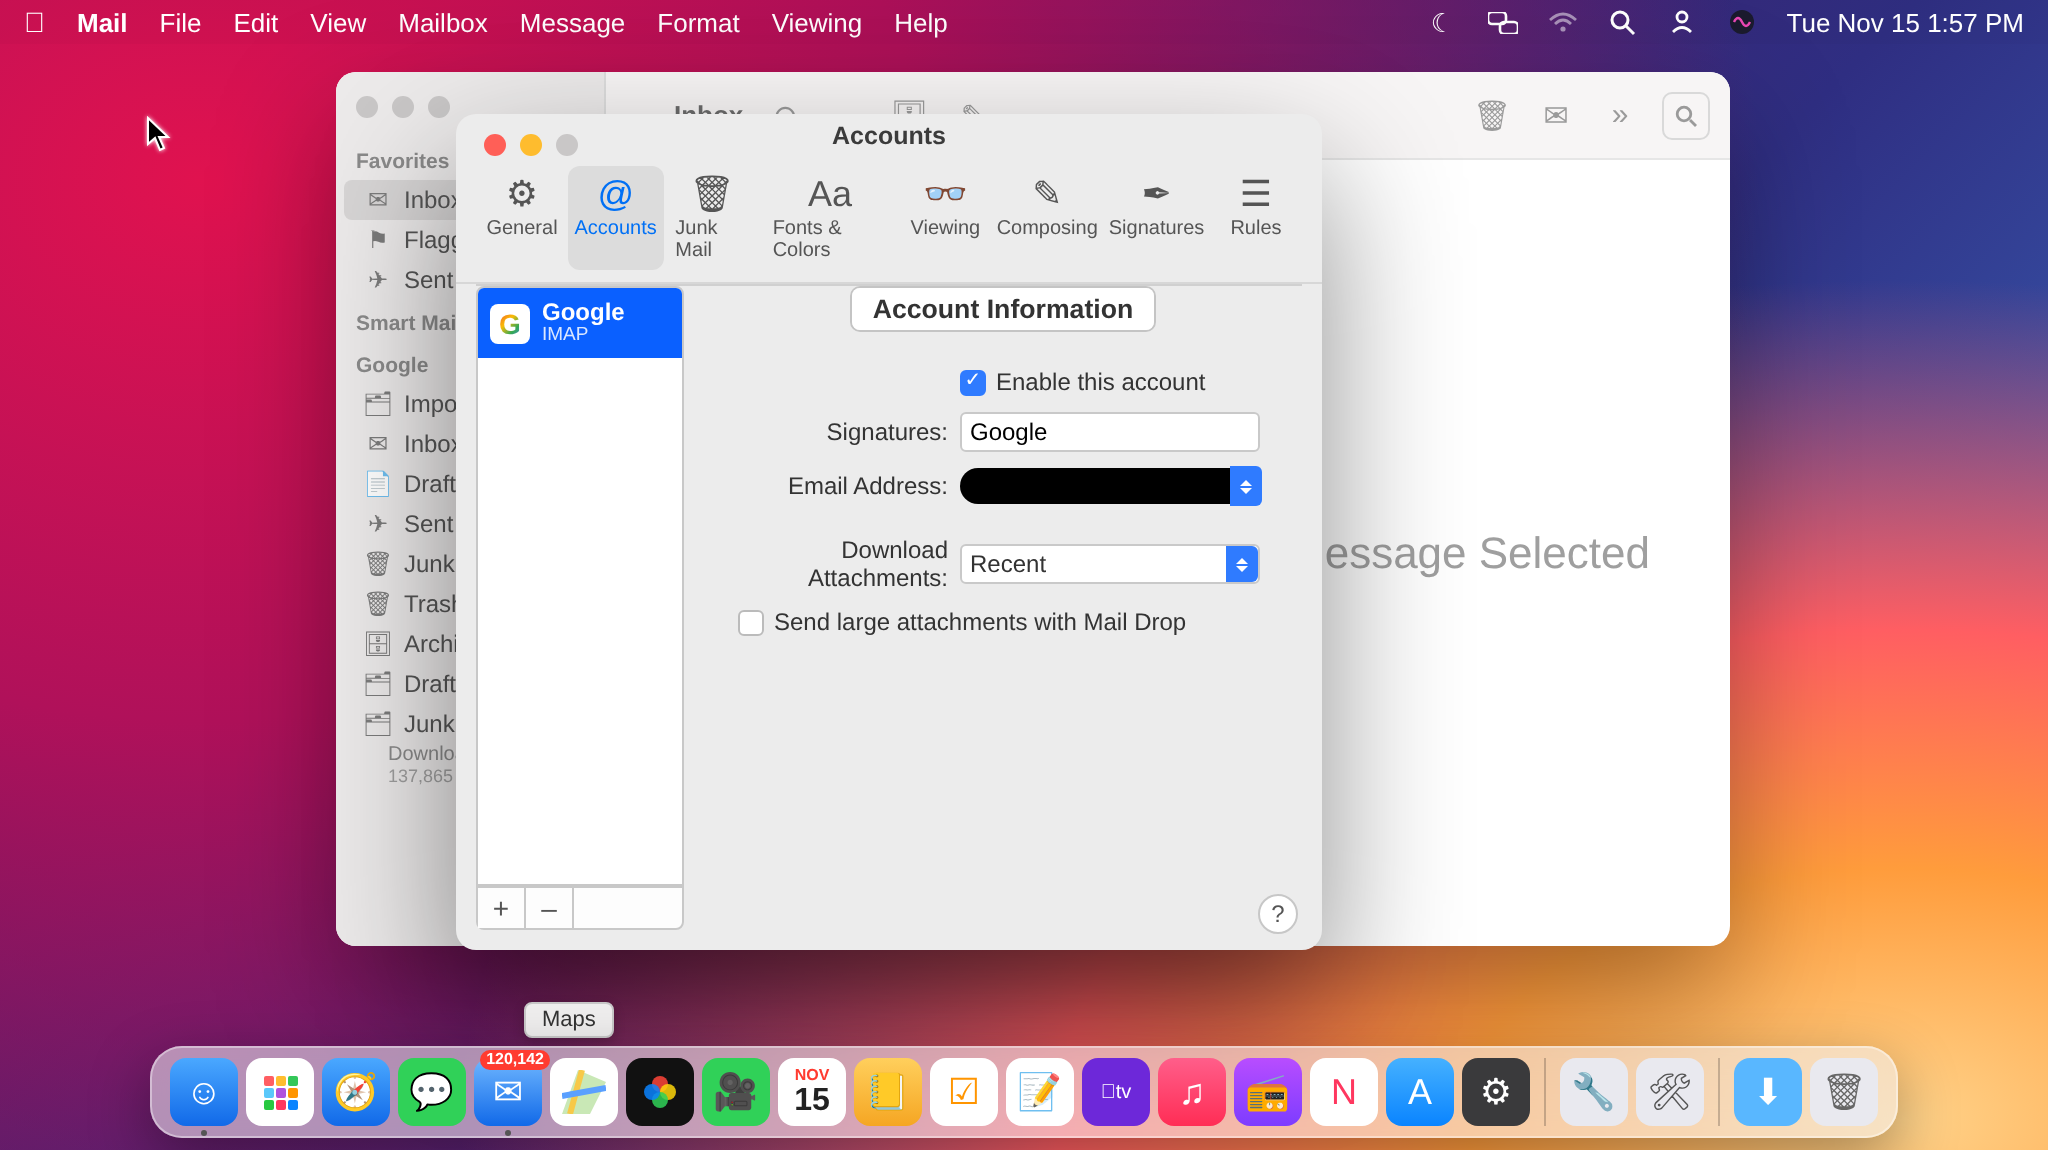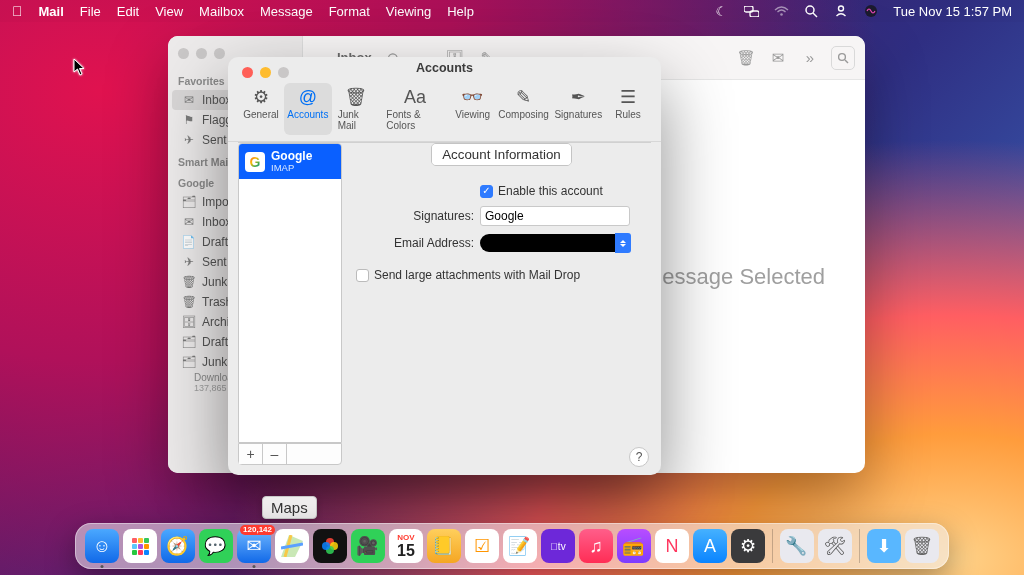--- a/index.html
+++ b/index.html
@@ -82,21 +82,21 @@
   .acct-row .glogo span{background:linear-gradient(135deg,#ea4335,#fbbc05 40%,#34a853 70%,#4285f4);-webkit-background-clip:text;background-clip:text;color:transparent;}
   .acct-row .nm{font-size:12px;font-weight:600;line-height:1;}
   .acct-row .proto{font-size:9.5px;opacity:.85;}
   .acct-list-footer { margin-top:auto; display:flex; border-top:1px solid #c8c8c8;}
   .acct-list-footer button { width:24px;height:20px;border:none;border-right:1px solid #c8c8c8;background:#fdfdfd;font-size:14px;cursor:pointer;color:#555;}
 
   .acct-detail { flex:1; padding:0 0 0 10px; position:relative;}
   .seg { display:flex; margin:0 auto; border:1px solid #c4c4c4; border-radius:5px; overflow:hidden; font-size:11.5px; background:#fff; width:fit-content;}
   .seg button { border:none; background:#fff; padding:3px 10px; border-right:1px solid #c4c4c4; color:#333; cursor:pointer;}
   .seg button:last-child{border-right:none;}
-  .seg button.active{ background:#fff; font-weight:400;text-align:center;}
+  .seg button.active{ background:#fff; font-weight:700;text-align:center;}
   
   .form { margin-top:18px; font-size:12px; color:#333;}
   .frow { display:flex; align-items:center; margin-bottom:8px; }
   .frow .lab { width:128px; text-align:right; padding-right:6px; color:#333; font-size:12px;}
   .frow input[type=text]{ flex:1; max-width:150px; height:20px; border:1px solid #c9c9c9; border-radius:3px; padding:0 4px; font-size:12px; background:#fff;}
   .frow .sel { flex:1; max-width:150px; height:20px; border:1px solid #c9c9c9; border-radius:3px; padding:0 4px; font-size:12px; background:#fff; display:flex; align-items:center; position:relative;}
   .frow .sel .chev { position:absolute; right:0; top:0; bottom:0; width:16px; background:#2f7bff; border-radius:0 3px 3px 0; display:flex; flex-direction:column; align-items:center; justify-content:center;}
   .frow .sel .chev::before{content:"";border:3px solid transparent;border-bottom-color:#fff;margin-bottom:1px;}
   .frow .sel .chev::after{content:"";border:3px solid transparent;border-top-color:#fff;}
   .frow .redact { flex:1; max-width:150px; height:18px; background:#000; border-radius:9px; position:relative;}
@@ -116,21 +116,21 @@
     padding:6px 10px;
     background:rgba(240,240,245,0.55);
     border-radius:16px;
     box-shadow:0 10px 30px rgba(0,0,0,.35), inset 0 0 0 1px rgba(255,255,255,.4);
     backdrop-filter: blur(10px);
   }
   .dock .app-ic { width:34px;height:34px;border-radius:8px;display:flex;align-items:center;justify-content:center;font-size:18px;color:#fff;position:relative;}
   .dock .sep{width:1px;height:34px;background:rgba(0,0,0,.2);margin:0 3px;}
   .dock .badge{position:absolute;top:-4px;right:-4px;background:#ff3b30;color:#fff;font-size:8px;font-weight:600;padding:1px 3px;border-radius:7px;line-height:1;}
   .dock .dot{position:absolute;bottom:-5px;left:50%;transform:translateX(-50%);width:3px;height:3px;border-radius:50%;background:#555;}
-  .tooltip{position:absolute;left:262px;bottom:56px;background:#efeeee;border:1px solid #c8c8c8;border-radius:4px;padding:2px 8px;font-size:15px;color:#333;box-shadow:0 2px 6px rgba(0,0,0,.2);}
+  .tooltip{position:absolute;left:262px;bottom:56px;background:#efeeee;border:1px solid #c8c8c8;border-radius:4px;padding:2px 8px;font-size:11px;color:#333;box-shadow:0 2px 6px rgba(0,0,0,.2);}
 
 </style>
 </head>
 <body>
 
 <div class="desktop"></div>
 
 <div class="menubar">
   <div class="left">
     <span class="apple"></span>
@@ -355,21 +355,28 @@
           <span class="lab">Signatures:</span>
           <input type="text" value="Google" style="">
         </div>
         <div class="frow">
           <span class="lab">Email Address:</span>
           <div class="redact">
               <span class="chev"></span>
             </div>
         </div>
         <div style="height:8px"></div>
-        <div class="frow" style="margin-left:4px">
+        <div class="frow">
+          <span class="lab">Download Attachments:</span>
+          <div class="sel">
+            <span>Recent</span>
+            <span class="chev"></span>
+          </div>
+        </div>
+        <div class="frow" style="margin-left:17px">
           <span class="chk"></span>
           <span>Send large attachments with Mail Drop</span>
         </div>
       </div>
     </div>
   </div>
   <div class="helpbtn">?</div>
 </div>
 
 <div class="tooltip">Maps</div>

